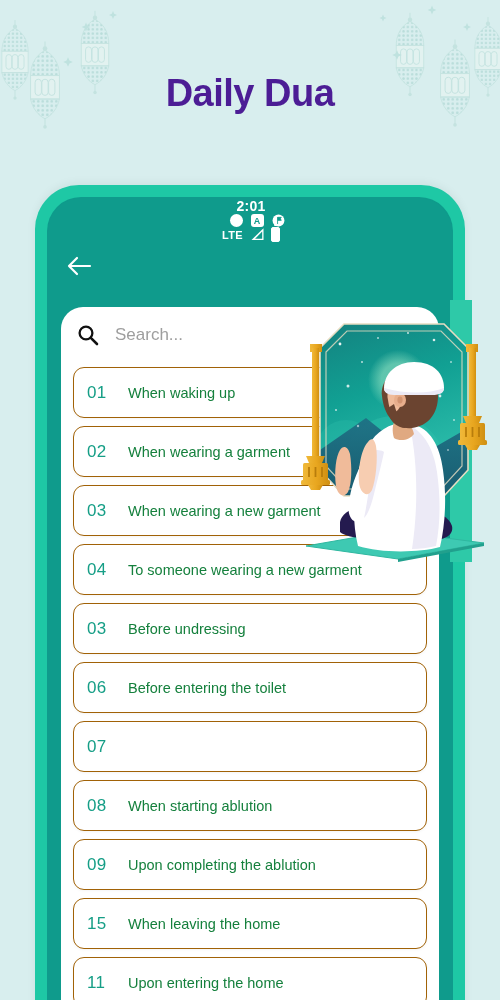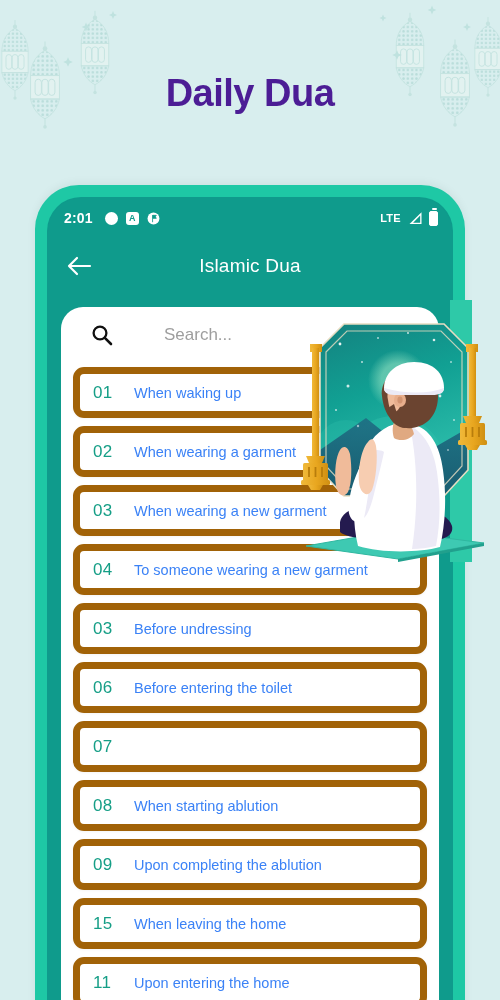--- a/index.html
+++ b/index.html
@@ -44,21 +44,21 @@
     position:absolute; left:13px; top:13px;
     width:404px; height:827px;
     background:#0f9b8c;
     border-radius:33px 33px 0 0;
     overflow:hidden;
   }
 
   
   .statusbar{
     height:40px; display:flex; align-items:center;
-    padding:0 14px 0 16px; color:#fff;
+    padding:0 14px 0 16px; color:#fff;flex-direction:column;
   }
   .sb-time{ font-size:14px; font-weight:bold; letter-spacing:.2px; }
   .sb-left-icons{ display:flex; align-items:center; gap:8px; margin-left:12px; }
   .sb-dot{ width:13px; height:13px; border-radius:50%; background:#fff; }
   .sb-sq{
     width:13px; height:13px; border-radius:3px; background:#fff; color:#0f9b8c;
     font-size:9px; font-weight:bold; display:flex; align-items:center; justify-content:center;
   }
   .sb-spacer{ flex:1; }
   .sb-right{ display:flex; align-items:center; gap:6px; }
@@ -81,42 +81,42 @@
     font-size:19px; letter-spacing:.2px;
   }
 
   
   .content-card{
     position:absolute; left:13px; top:109px; width:378px; height:718px;
     background:#fff; border-radius:22px 22px 0 0; overflow:hidden;
   }
 
   
-  .searchbar{ display:flex; align-items:center; height:56px; padding:0 30px;gap:35px; }
+  .searchbar{ display:flex; align-items:center; height:56px; padding:0 16px; }
   .search-ico{ width:22px; height:22px; flex:0 0 22px; }
   .search-input{
     border:none; outline:none; margin-left:16px; flex:1;
     font-family:"Liberation Sans", sans-serif; font-size:17px; color:#333;
     background:transparent;
   }
   .search-input::placeholder{ color:#9e9e9e; }
 
   
   .dua-list{ padding:4px 12px 0 12px; }
   .dua-item{
     height:51px; margin-bottom:8px; background:#fff;
-    border:7px solid #a16207; border-radius:11px;
+    border:1px solid #a16207; border-radius:11px;
     box-shadow:0 1px 3px rgba(0,0,0,.045);
     display:flex; align-items:center; cursor:pointer;
   }
   .dua-num{
     width:54px; padding-left:13px; color:#159e86;
     font-size:17px; letter-spacing:.3px;
   }
-  .dua-label{ color:#3b82f6; font-size:14.5px; }
+  .dua-label{ color:#15803d; font-size:14.5px; }
 
   
   #illo{ position:absolute; left:288px; top:300px; width:212px; height:262px; pointer-events:none; }
 </style>
 </head>
 <body>
 
 <svg id="lanterns" viewBox="0 0 500 170">
   <defs>
     <pattern id="mesh" width="5" height="5" patternUnits="userSpaceOnUse">
@@ -183,21 +183,20 @@
         <span class="sb-batt"></span>
       </span>
     </div>
 
     <div class="appbar">
       <div class="back-btn">
         <svg width="26" height="22" viewBox="0 0 26 22">
           <path d="M24 11 L3 11 M11 3 L3 11 L11 19" stroke="#fff" stroke-width="2.2" fill="none" stroke-linecap="round" stroke-linejoin="round"></path>
         </svg>
       </div>
-      <div class="appbar-title">Islamic Dua</div>
     </div>
 
     <div class="content-card">
 
       <div class="searchbar">
         <svg class="search-ico" viewBox="0 0 22 22">
           <circle cx="9" cy="9" r="6.4" fill="none" stroke="#111" stroke-width="2.3"></circle>
           <path d="M13.8 13.8 L20 20" stroke="#111" stroke-width="2.6" stroke-linecap="round"></path>
         </svg>
         <input class="search-input" type="text" placeholder="Search..." style="">

